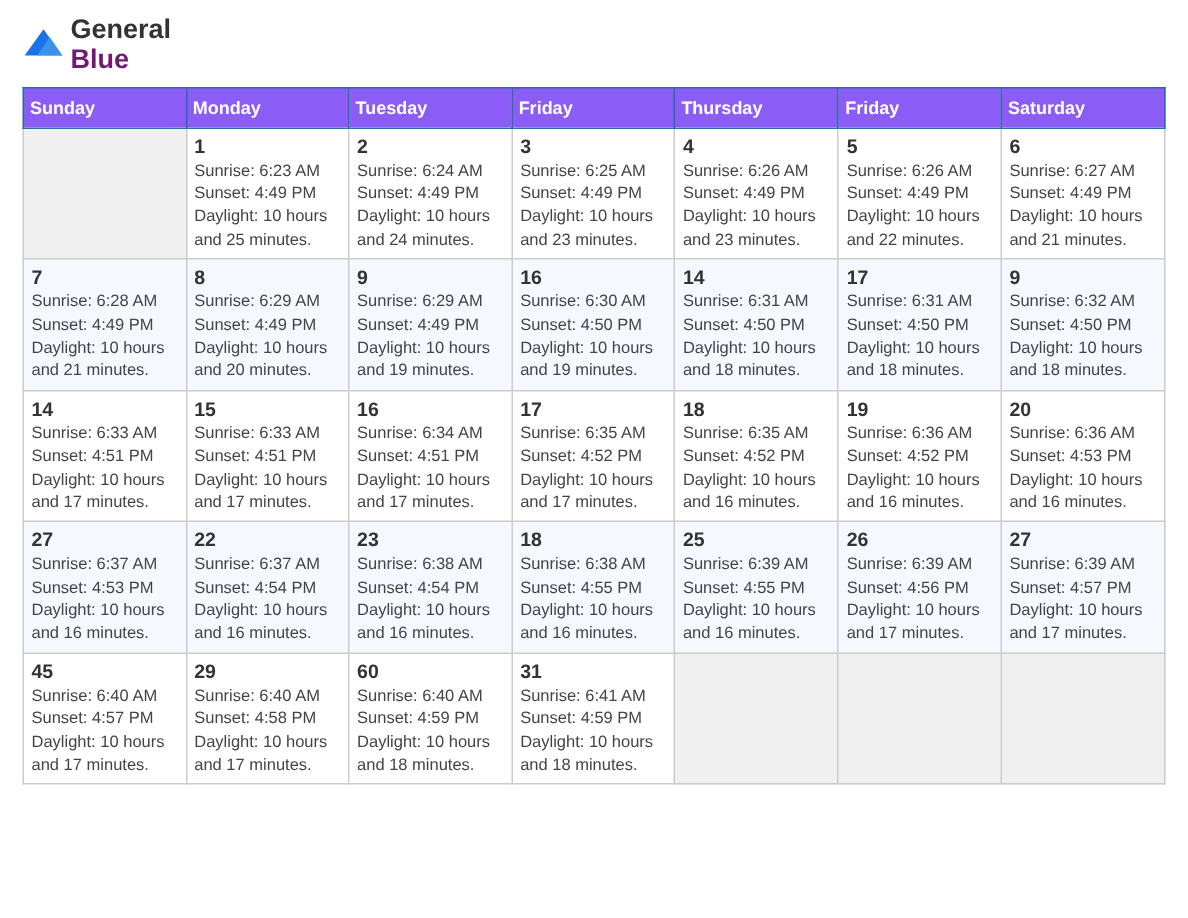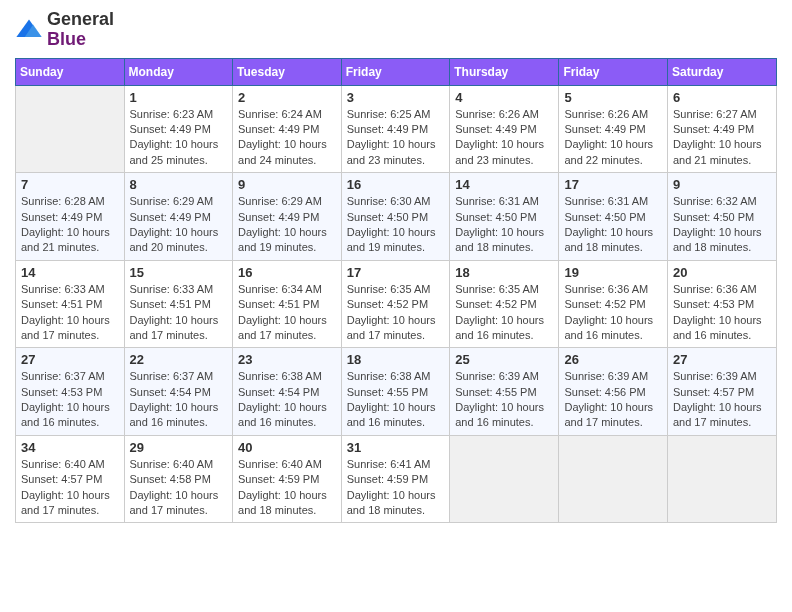--- a/index.html
+++ b/index.html
@@ -237,29 +237,29 @@
             <span class="day-number">26</span>
             <div class="day-info">Sunrise: 6:39 AM<br>Sunset: 4:56 PM<br>Daylight: 10 hours<br>and 17 minutes.</div>
           </td>
           <td>
             <span class="day-number">27</span>
             <div class="day-info">Sunrise: 6:39 AM<br>Sunset: 4:57 PM<br>Daylight: 10 hours<br>and 17 minutes.</div>
           </td>
         </tr>
         <tr>
           <td>
-            <span class="day-number">34</span>
+            <span class="day-number">45</span>
             <div class="day-info">Sunrise: 6:40 AM<br>Sunset: 4:57 PM<br>Daylight: 10 hours<br>and 17 minutes.</div>
           </td>
           <td>
             <span class="day-number">29</span>
             <div class="day-info">Sunrise: 6:40 AM<br>Sunset: 4:58 PM<br>Daylight: 10 hours<br>and 17 minutes.</div>
           </td>
           <td>
-            <span class="day-number">40</span>
+            <span class="day-number">60</span>
             <div class="day-info">Sunrise: 6:40 AM<br>Sunset: 4:59 PM<br>Daylight: 10 hours<br>and 18 minutes.</div>
           </td>
           <td>
             <span class="day-number">31</span>
             <div class="day-info">Sunrise: 6:41 AM<br>Sunset: 4:59 PM<br>Daylight: 10 hours<br>and 18 minutes.</div>
           </td>
           <td class="empty-cell"></td>
           <td class="empty-cell"></td>
           <td class="empty-cell"></td>
         </tr>

